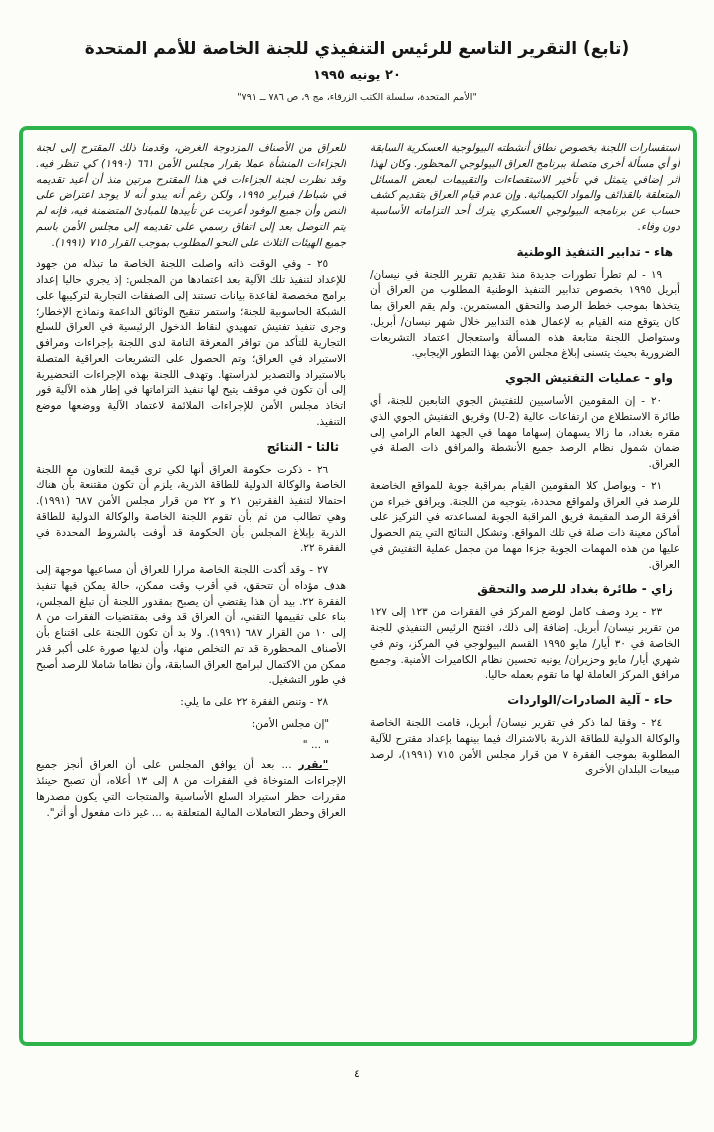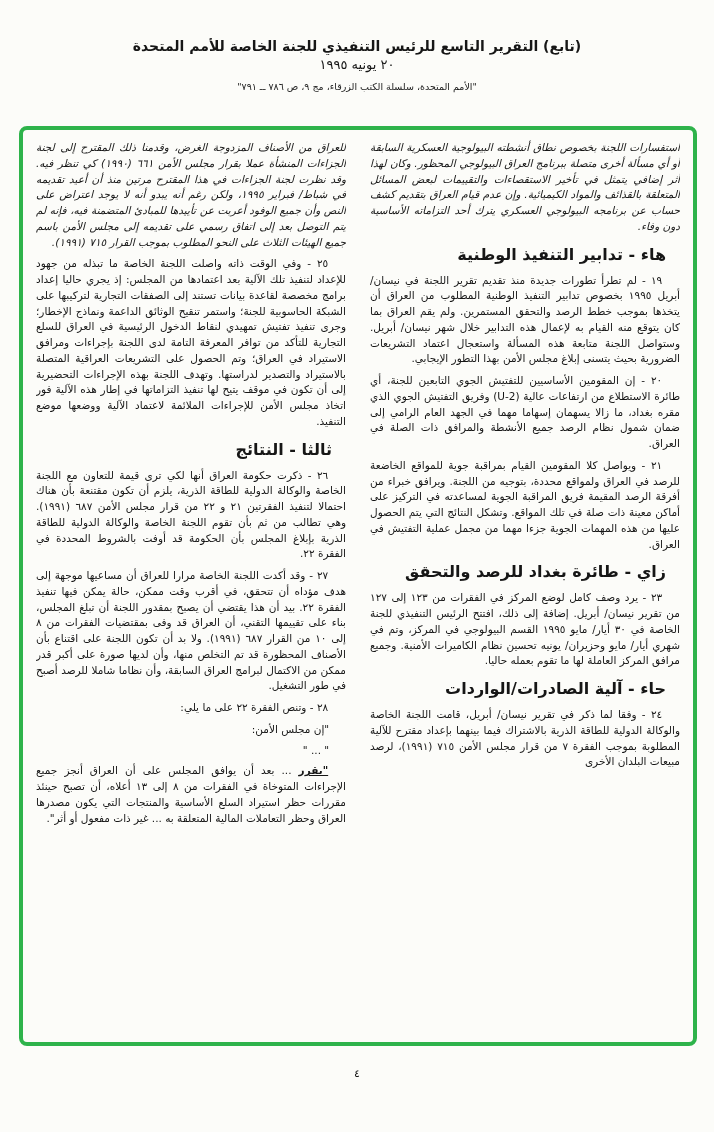--- a/index.html
+++ b/index.html
@@ -7,22 +7,22 @@
     width:714px;height:1132px;
     background:#fcfcf9;
     font-family:"DejaVu Sans",sans-serif;
     position:relative;
     color:#161616;
   }
   .page{position:absolute;inset:0;overflow:hidden;}
 
   
   .header{position:absolute;top:38px;left:0;right:0;text-align:center;direction:rtl;}
-  .title{font-size:14px;font-weight:bold;letter-spacing:0;}
-  .date{font-size:13px;font-weight:normal;margin-top:3px;}
+  .title{font-size:17px;font-weight:bold;letter-spacing:0;}
+  .date{font-size:13px;font-weight:bold;margin-top:9px;}
   .source{font-size:9.5px;margin-top:9px;color:#222;}
 
   
   .content-box{
     position:absolute;
     left:19px;right:17px;top:126px;bottom:86px;
     border:4px solid #2eb34b;
     border-radius:8px;
     padding:10px 13px;
     box-sizing:border-box;
@@ -35,21 +35,21 @@
   .col{
     flex:1 1 0;
     direction:rtl;
     text-align:justify;
     font-size:10.5px;
     line-height:1.5;
     overflow:hidden;
   }
   .para{margin:0 0 6px 0;text-indent:1.7em;}
   .para.noindent{text-indent:0;font-style:italic;}
-  .sect{font-size:16px;font-weight:bold;margin:8px 14px 6px 0;text-indent:0;}
+  .sect{font-size:12px;font-weight:bold;margin:8px 7px 6px 0;text-indent:0;}
   .quote{margin:0 0 5px 0;padding-right:1.6em;text-indent:0;}
   .quote-long{margin:0 0 6px 0;text-indent:1.7em;}
   .u{text-decoration:underline;font-weight:bold;}
 
   .pagenum{
     position:absolute;bottom:52px;left:0;right:0;
     text-align:center;font-size:11px;
   }
 </style>
 </head>
@@ -63,20 +63,21 @@
     <div class="source">"الأمم المتحدة، سلسلة الكتب الزرقاء، مج ٩، ص ٧٨٦ ــ ٧٩١"</div>
   </div>
 
   <div class="content-box" style="border-color: rgb(46, 179, 75);">
     <div class="columns">
 
       <div class="col">
         <p class="para noindent">استفسارات اللجنة بخصوص نطاق أنشطته البيولوجية العسكرية السابقة أو أي مسألة أخرى متصلة ببرنامج العراق البيولوجي المحظور. وكان لهذا أثر إضافي يتمثل في تأخير الاستقصاءات والتقييمات لبعض المسائل المتعلقة بالقذائف والمواد الكيميائية. وإن عدم قيام العراق بتقديم كشف حساب عن برنامجه البيولوجي العسكري يترك أحد التزاماته الأساسية دون وفاء.</p>
         <h3 class="sect">هاء - تدابير التنفيذ الوطنية</h3>
         <p class="para">١٩ - لم تطرأ تطورات جديدة منذ تقديم تقرير اللجنة في نيسان/ أبريل ١٩٩٥ بخصوص تدابير التنفيذ الوطنية المطلوب من العراق أن يتخذها بموجب خطط الرصد والتحقق المستمرين. ولم يقم العراق بما كان يتوقع منه القيام به لإعمال هذه التدابير خلال شهر نيسان/ أبريل. وستواصل اللجنة متابعة هذه المسألة واستعجال اعتماد التشريعات الضرورية بحيث يتسنى إبلاغ مجلس الأمن بهذا التطور الإيجابي.</p>
+        <h3 class="sect">واو - عمليات التفتيش الجوي</h3>
         <p class="para">٢٠ - إن المقومين الأساسيين للتفتيش الجوي التابعين للجنة، أي طائرة الاستطلاع من ارتفاعات عالية (U-2) وفريق التفتيش الجوي الذي مقره بغداد، ما زالا يسهمان إسهاما مهما في الجهد العام الرامي إلى ضمان شمول نظام الرصد جميع الأنشطة والمرافق ذات الصلة في العراق.</p>
         <p class="para">٢١ - ويواصل كلا المقومين القيام بمراقبة جوية للمواقع الخاضعة للرصد في العراق ولمواقع محددة، بتوجيه من اللجنة. ويرافق خبراء من أفرقة الرصد المقيمة فريق المراقبة الجوية لمساعدته في التركيز على أماكن معينة ذات صلة في تلك المواقع. وتشكل النتائج التي يتم الحصول عليها من هذه المهمات الجوية جزءا مهما من مجمل عملية التفتيش في العراق.</p>
         <h3 class="sect">زاي - طائرة بغداد للرصد والتحقق</h3>
         <p class="para">٢٣ - يرد وصف كامل لوضع المركز في الفقرات من ١٢٣ إلى ١٢٧ من تقرير نيسان/ أبريل. إضافة إلى ذلك، افتتح الرئيس التنفيذي للجنة الخاصة في ٣٠ أيار/ مايو ١٩٩٥ القسم البيولوجي في المركز، وتم في شهري أيار/ مايو وحزيران/ يونيه تحسين نظام الكاميرات الأمنية. وجميع مرافق المركز العاملة لها ما تقوم بعمله حاليا.</p>
         <h3 class="sect">حاء - آلية الصادرات/الواردات</h3>
         <p class="para">٢٤ - وفقا لما ذكر في تقرير نيسان/ أبريل، قامت اللجنة الخاصة والوكالة الدولية للطاقة الذرية بالاشتراك فيما بينهما بإعداد مقترح للآلية المطلوبة بموجب الفقرة ٧ من قرار مجلس الأمن ٧١٥ (١٩٩١)، لرصد مبيعات البلدان الأخرى</p>
       </div>
 
       <div class="col">
         <p class="para noindent">للعراق من الأصناف المزدوجة الغرض، وقدمنا ذلك المقترح إلى لجنة الجزاءات المنشأة عملا بقرار مجلس الأمن ٦٦١ (١٩٩٠) كي تنظر فيه. وقد نظرت لجنة الجزاءات في هذا المقترح مرتين منذ أن أعيد تقديمه في شباط/ فبراير ١٩٩٥، ولكن رغم أنه يبدو أنه لا يوجد اعتراض على النص وأن جميع الوفود أعربت عن تأييدها للمبادئ المتضمنة فيه، فإنه لم يتم التوصل بعد إلى اتفاق رسمي على تقديمه إلى مجلس الأمن باسم جميع الهيئات الثلاث على النحو المطلوب بموجب القرار ٧١٥ (١٩٩١).</p>

